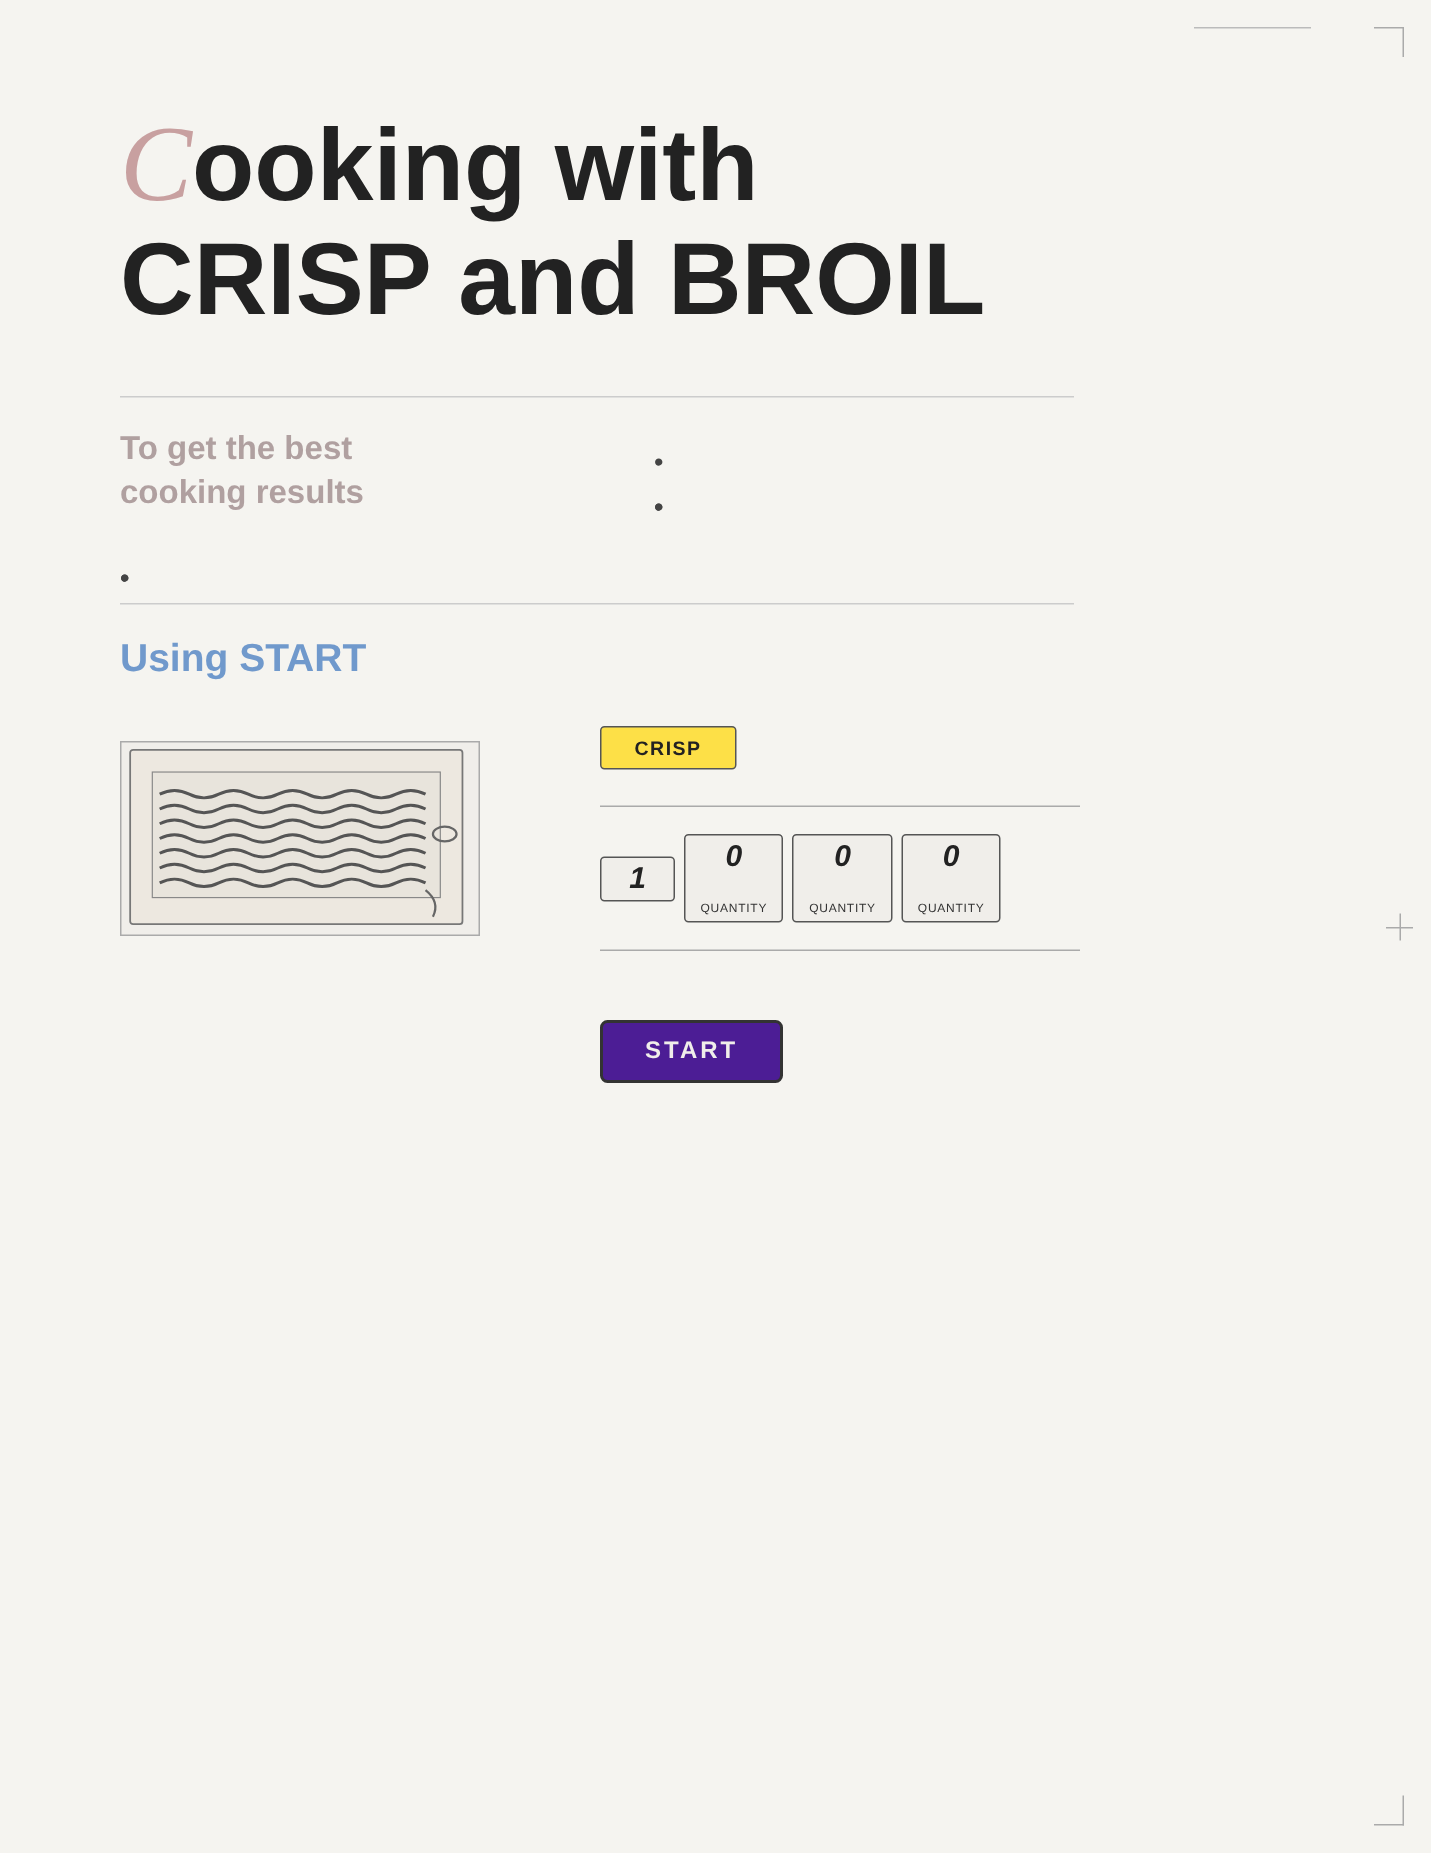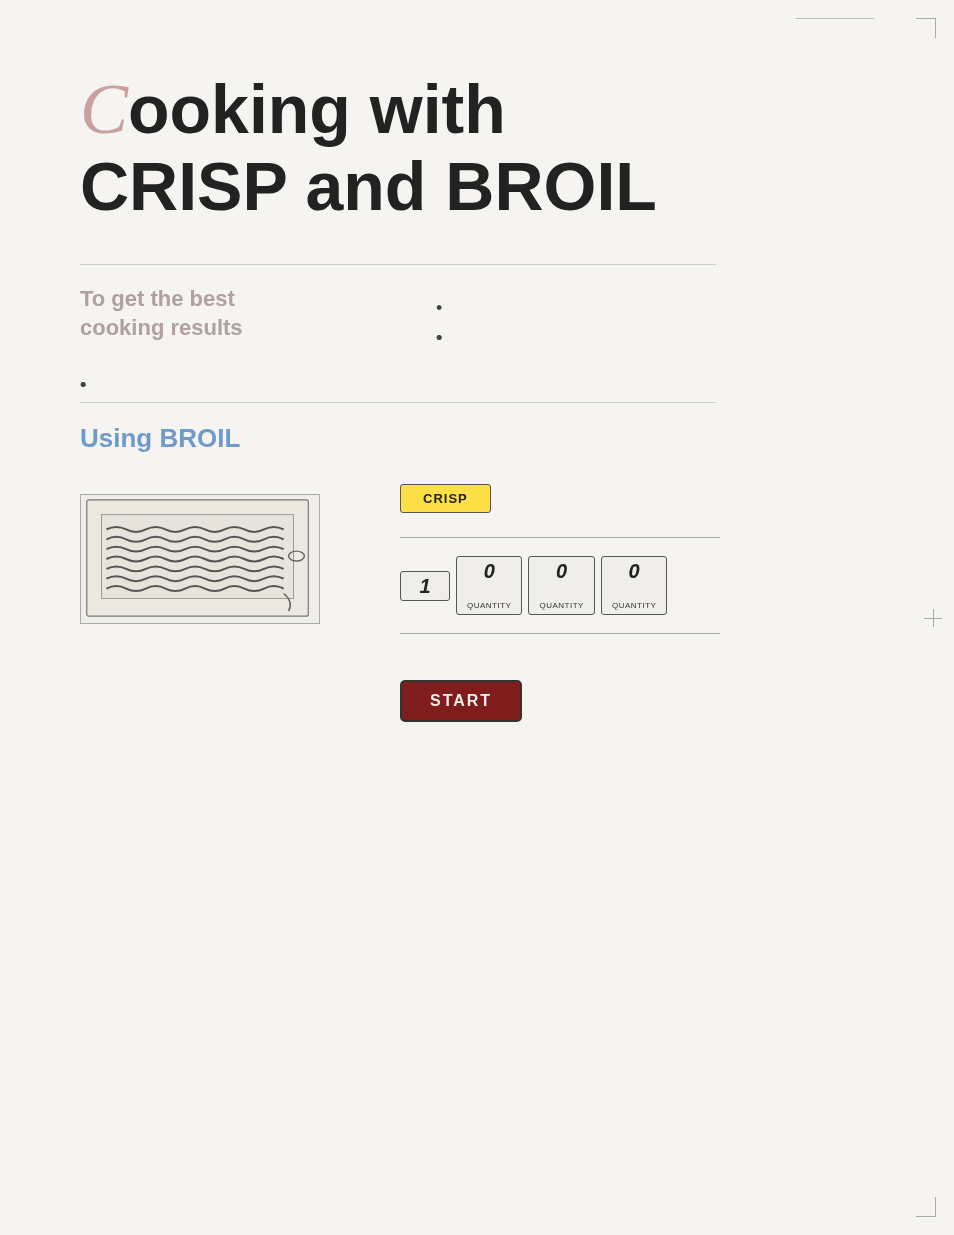--- a/index.html
+++ b/index.html
@@ -255,21 +255,21 @@
       min-width: 50px;
       display: flex;
       flex-direction: column;
       align-items: center;
     }
 
     
     .btn-start {
       display: inline-block;
       border: 2.5px solid #333;
-      background: #7f1d1d;
+      background: #4c1d95;
       padding: 10px 28px;
       font-size: 16px;
       font-weight: bold;
       letter-spacing: 2px;
       color: #f0eeea;
       border-radius: 5px;
       margin-top: 30px;
     }
 
     .start-divider {
@@ -333,21 +333,21 @@
       <ul class="right-bullets">
         <li></li>
         <li></li>
         <li></li>
       </ul>
     </div>
   </div>
 
   <hr class="hr">
 
-  <div class="section-crisp-heading">Using BROIL</div>
+  <div class="section-crisp-heading">Using START</div>
 
   <div class="crisp-content">
 
     <div class="crisp-left">
       <div class="crisp-instruction"></div>
 
       <div class="oven-illustration">
         <svg class="oven-svg" viewBox="0 0 240 130" xmlns="http://www.w3.org/2000/svg">
 
           <rect x="5" y="5" width="225" height="118" fill="#ede8e0" stroke="#777" stroke-width="1.2" rx="2"></rect>

